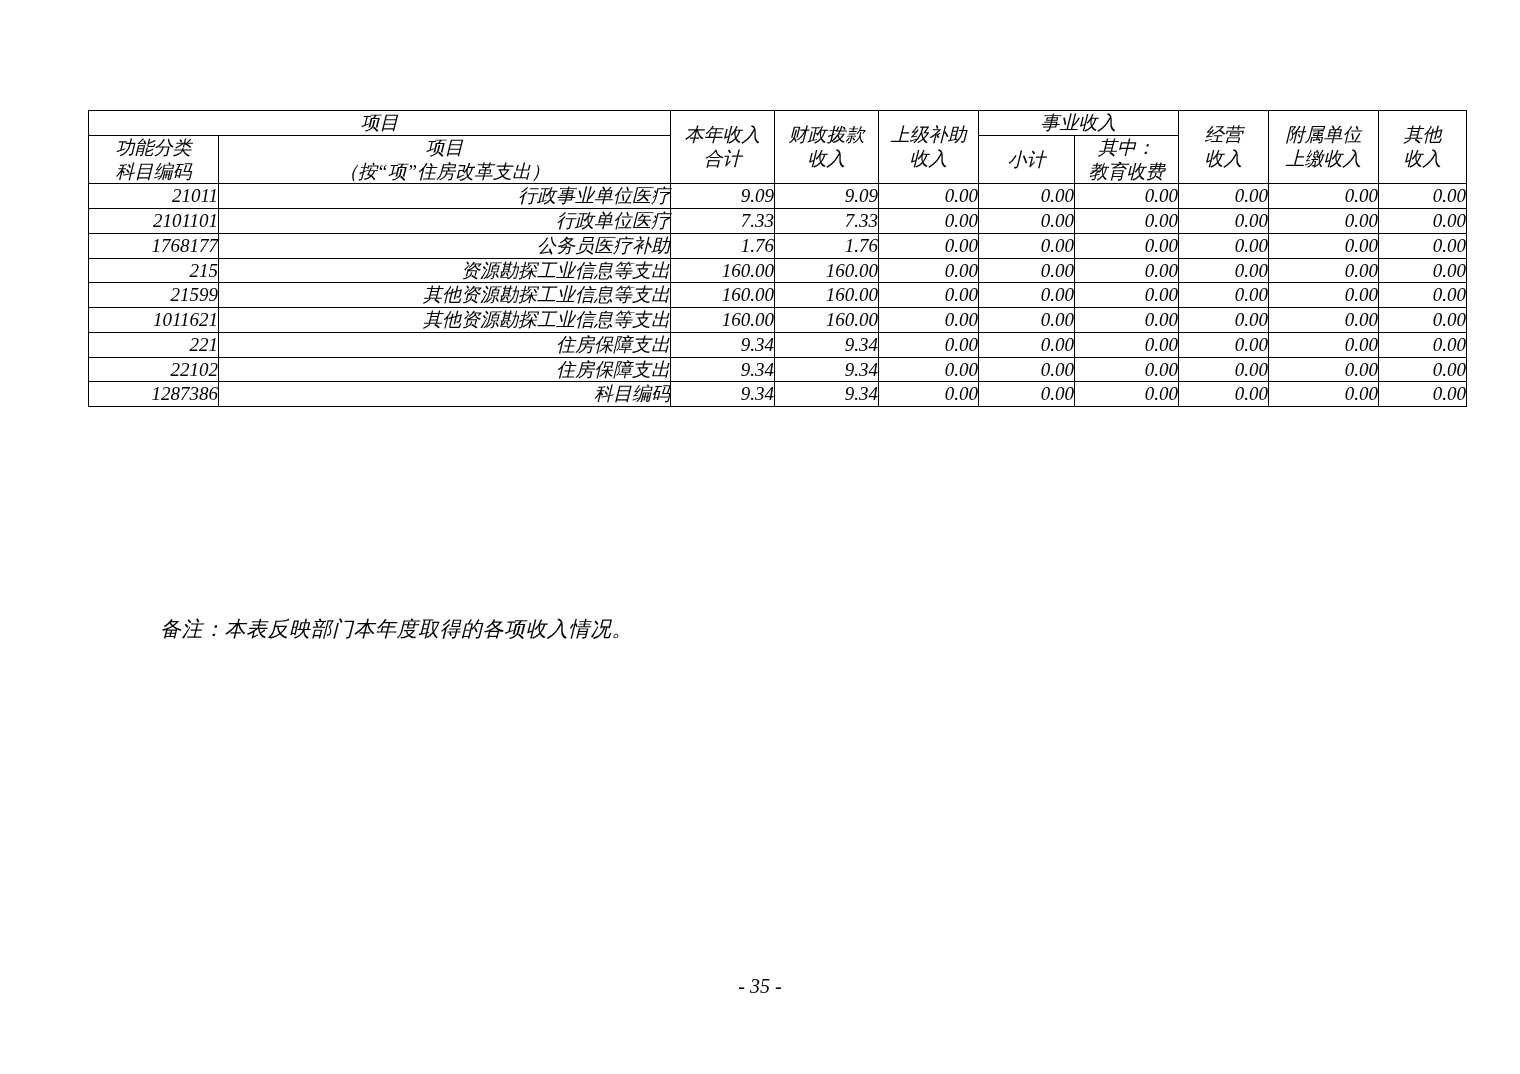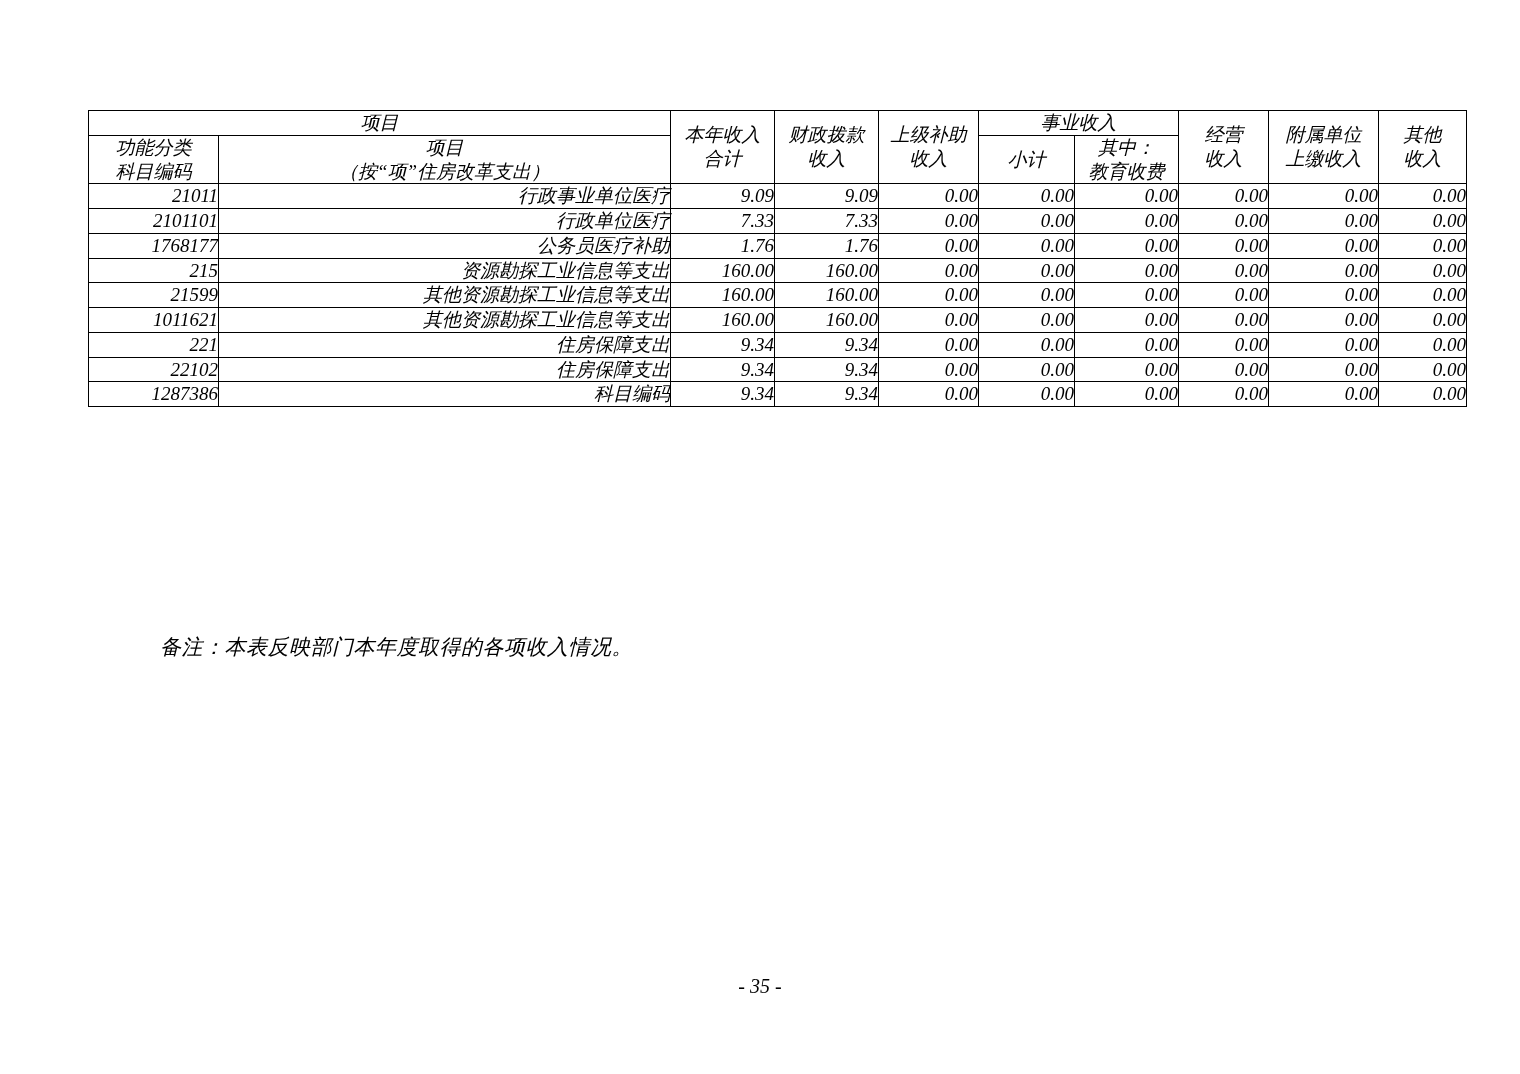--- a/index.html
+++ b/index.html
@@ -66,21 +66,20 @@
     padding: 9px 12px 9px 4px;
     font-size: 19.5px;
     white-space: nowrap;
   }
   .note {
     position: absolute;
     left: 160px;
     top: 615px;
     font-size: 21px;
     letter-spacing: 0.5px;
-    margin-top: 18px;
   }
   .pagenum {
     position: absolute;
     left: 0;
     top: 975px;
     width: 1520px;
     text-align: center;
     font-size: 20px;
   }
   col.c-code { width: 130px; }

